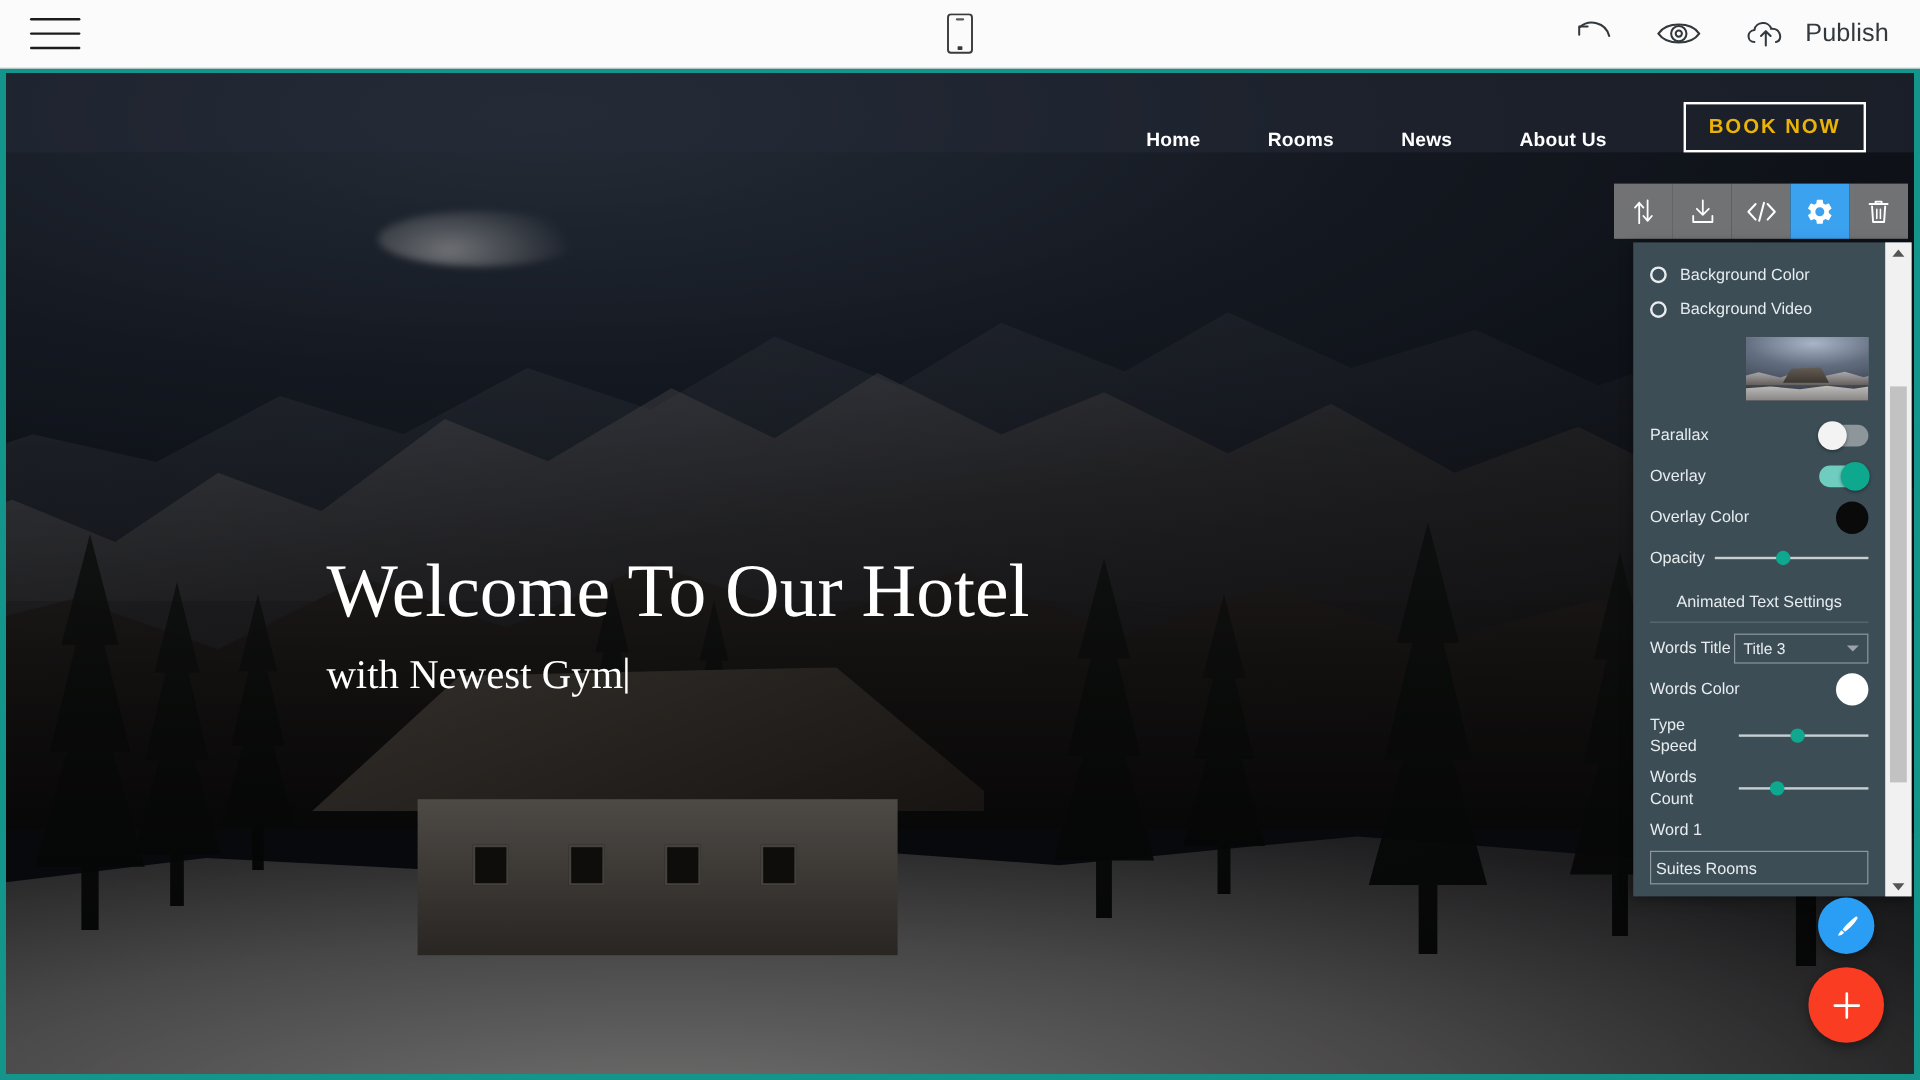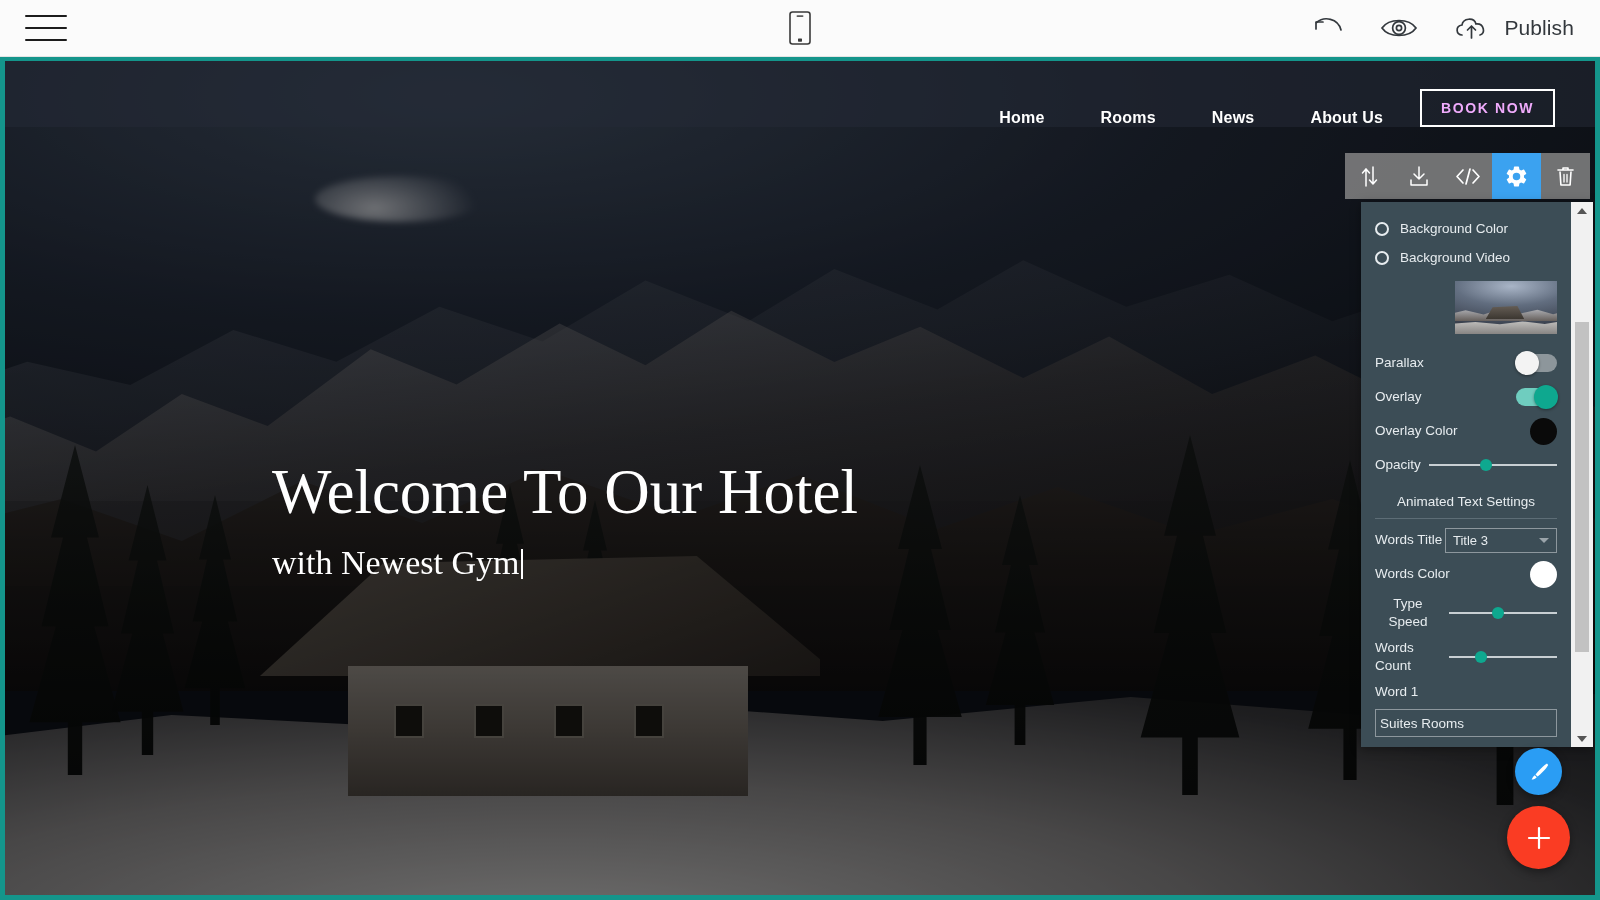--- a/index.html
+++ b/index.html
@@ -138,24 +138,24 @@
     display: flex; align-items: flex-end; justify-content: flex-end;
     padding-right: 40px; gap: 0;
     background: rgba(36,42,54,.55);
     z-index: 5;
   }
   .nav-link {
     color: #ffffff; font-size: 16px; font-weight: bold;
     padding: 0 28px; letter-spacing: .2px; cursor: pointer;
   }
   #book-now {
-    margin-left: 9px;
+    margin-left: 36px;
     border: 2px solid #ffffff;
-    color: #f0abfc; background: transparent;
-    font-size: 14px; font-weight: bold; letter-spacing: 1.6px;
+    color: #eab308; background: transparent;
+    font-size: 17px; font-weight: bold; letter-spacing: 1.6px;
     padding: 9px 19px; cursor: pointer;
   }
 
   
   #hero-text {
     position: absolute; left: 255px; top: 398px; z-index: 6; margin-left: 12px;
   }
   #hero-title {
     font-family: "Liberation Serif", "DejaVu Serif", serif;
     font-size: 63px; line-height: 1.06; color: #ffffff; font-weight: normal;
@@ -493,21 +493,21 @@
           <span class="caret-down"></span>
         </span>
       </div>
 
       <div class="panel-row">
         <span class="panel-label">Words Color</span>
         <span class="swatch" style="background:#ffffff;"></span>
       </div>
 
       <div class="panel-row" style="min-height:44px;">
-        <span class="panel-label" style="width:66px;text-align:center;">Type Speed</span>
+        <span class="panel-label" style="width:66px;">Type Speed</span>
         <span class="slider">
           <span class="track"></span>
           <span class="knob" style="left:45%;"></span>
         </span>
       </div>
 
       <div class="panel-row" style="min-height:44px;">
         <span class="panel-label" style="width:66px;">Words Count</span>
         <span class="slider">
           <span class="track"></span>

